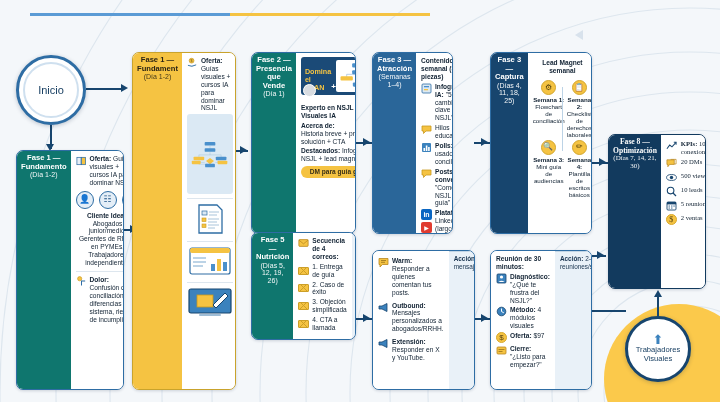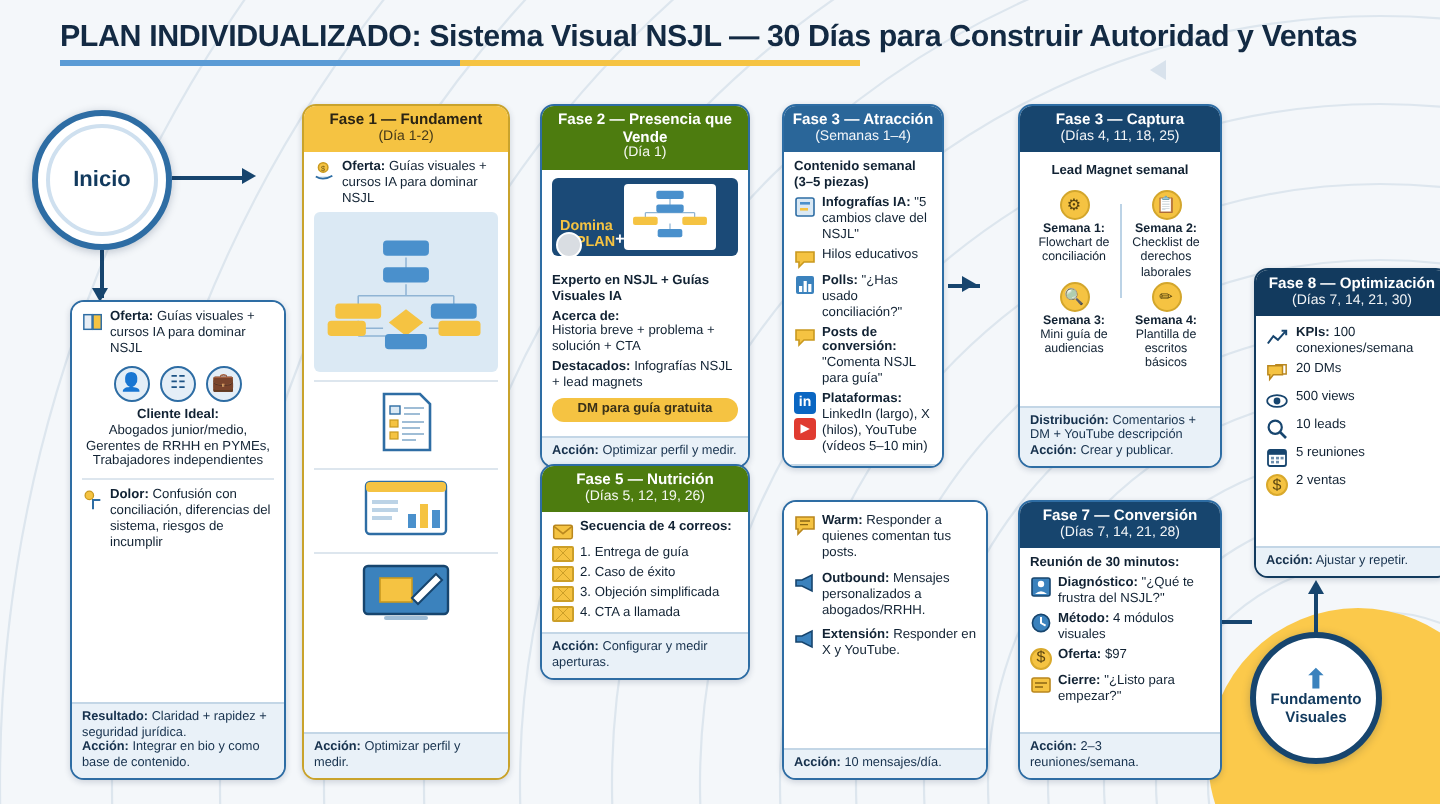--- a/index.html
+++ b/index.html
@@ -39,51 +39,51 @@
   .rule .y { flex:1; background:#f5c342; }
 
   
   .card {
     position:absolute; z-index:4;
     background:#ffffff;
     border:1.4px solid #2e6da4;
     border-radius:7px;
     box-shadow:0 1px 3px rgba(20,40,70,.18);
     overflow:hidden;
-    display:flex; flex-direction:column;margin-left:19px;
+    display:flex; flex-direction:row;
   }
   .card-hd {
     text-align:center; color:#fff; font-weight:bold;
     padding:3px 4px 4px; line-height:1.12; font-size:7.6px;
   }
   .card-hd .sub { font-weight:normal; font-size:7px; opacity:.95; }
   .hd-yellow { background:#f5c342; color:#2b2414; }
   .hd-yellow .sub { color:#3a3118; }
-  .hd-blue1 { background:#4d7c0f; }
+  .hd-blue1 { background:#0f766e; }
   .hd-blue2 { background:#2a6699; }
   .hd-blue3 { background:#17456e; }
   .hd-navy  { background:#123a5e; }
   .card-body {
     flex:1; padding:4px 5px; font-size:6.6px; line-height:1.2;
     display:flex; flex-direction:column; gap:2px;
     background:#fff;
   }
   .card-ft {
     background:#e9f1f8; border-top:1px solid #c3d6e6;
     padding:3px 5px; font-size:6.4px; line-height:1.22; color:#16314d;
   }
   b, .b { font-weight:bold; }
 
   
   .node {
     position:absolute; z-index:6; border-radius:50%;
     background:#fff; border:3px solid #17456e;
     display:flex; align-items:center; justify-content:center;
     flex-direction:column;
-    text-align:center; font-weight:bold; color:#123a5e;
+    text-align:center; font-weight:normal; color:#123a5e;
     box-shadow:0 1px 4px rgba(20,40,70,.25);
   }
   .node.inicio { left:16px; top:55px; width:70px; height:70px; font-size:11px;
                  border-color:#2e6da4; background:#fff; }
   .node.inicio::before{
     content:""; position:absolute; inset:4px; border-radius:50%;
     border:2px solid #cfe0ef;
   }
   .node.cont { left:625px; top:316px; width:66px; height:66px; font-size:7.6px; line-height:1.15; }
   .node .uparrow { color:#3b82bd; font-size:13px; line-height:10px; margin-bottom:1px; }
@@ -179,21 +179,20 @@
       <circle cx="690" cy="392" r="634"></circle>
       <circle cx="690" cy="392" r="690"></circle>
     </g>
   </svg>
   <div class="blob"></div>
   <div class="dot" style="left:660px;top:350px;"></div>
   <div class="tri" style="left:575px;top:30px;"></div>
 </div>
 
 <div class="title-wrap">
-  <div class="title">PLAN INDIVIDUALIZADO: Sistema Visual NSJL — 30 Días para Construir Autoridad y Ventas</div>
   <div class="rule">
     <div class="b"></div>
     <div class="y"></div>
   </div>
 </div>
 
 <div class="conn h" style="left:86px;top:88px;width:36px;"></div>
 <div class="arrow-r" style="left:121px;top:84px;"></div>
 
 <div class="conn v" style="left:49.5px;top:125px;height:24px;"></div>
@@ -226,25 +225,29 @@
 <div class="conn h" style="left:592px;top:310px;width:34px;"></div>
 
 <div class="conn v" style="left:657px;top:292px;height:26px;"></div>
 <div class="arrow-u" style="left:653.5px;top:290px;"></div>
 
 <div class="node inicio">
   <span>Inicio</span>
 </div>
 <div class="node cont">
   <span class="uparrow">⬆</span>
-  <span>Fundamento</span>
+  <span>Trabajadores</span>
   <span>Visuales</span>
 </div>
 
 <div class="card" style="left:16px;top:150px;width:108px;height:240px;">
+  <div class="card-hd hd-blue1">
+    <div>Fase 1 — Fundamento</div>
+    <div class="sub">(Día 1-2)</div>
+  </div>
   <div class="card-body">
     <div class="row">
       <span class="ic">
         <svg width="12" height="12" viewBox="0 0 12 12">
             <rect x="1" y="2" width="4.5" height="8" fill="#e8eef5" stroke="#2e6da4" stroke-width=".8"></rect>
             <rect x="6" y="2" width="4.5" height="8" fill="#f5c342" stroke="#2e6da4" stroke-width=".8"></rect>
           </svg>
       </span>
       <span><b>Oferta:</b> <span>Guías visuales + cursos IA para dominar NSJL</span></span>
     </div>
@@ -550,24 +553,20 @@
       <span><b>Extensión:</b> <span>Responder en X y YouTube.</span></span>
     </div>
   </div>
   <div class="card-ft">
     <b>Acción:</b>
     <span>10 mensajes/día.</span>
   </div>
 </div>
 
 <div class="card" style="left:490px;top:250px;width:102px;height:140px;">
-  <div class="card-hd hd-blue3">
-    <div>Fase 7 — Conversión</div>
-    <div class="sub">(Días 7, 14, 21, 28)</div>
-  </div>
   <div class="card-body">
     <div class="b">Reunión de 30 minutos:</div>
     <div class="row">
       <span class="ic sq">
           <svg width="11" height="11" viewBox="0 0 11 11">
             <rect x="1" y="1" width="9" height="9" rx="1" fill="#3b82bd" stroke="#17456e" stroke-width=".8"></rect>
             <circle cx="5.5" cy="4" r="1.6" fill="#fff"></circle>
             <path d="M2.5 9 Q5.5 6.3 8.5 9" fill="#fff"></path>
           </svg>
         </span>
@@ -595,21 +594,21 @@
         </span>
       <span><b>Cierre:</b> <span>"¿Listo para empezar?"</span></span>
     </div>
   </div>
   <div class="card-ft">
     <b>Acción:</b>
     <span>2–3 reuniones/semana.</span>
   </div>
 </div>
 
-<div class="card" style="left:608px;top:134px;width:98px;height:155px;border-color:#123a5e;">
+<div class="card" style="left:608px;top:134px;width:98px;height:155px;border-color:#123a5e;font-family:Liberation Serif, serif;">
   <div class="card-hd hd-navy">
     <div>Fase 8 — Optimización</div>
     <div class="sub">(Días 7, 14, 21, 30)</div>
   </div>
   <div class="card-body" style="gap:3px;padding-top:5px;">
     <div class="kpi-row">
       <span class="ic">
           <svg width="12" height="10" viewBox="0 0 12 10">
             <path d="M1 8 L4 4 L6.5 6 L11 1" stroke="#17456e" stroke-width="1.1" fill="none"></path>
             <path d="M8.5 1 H11 V3.5" stroke="#17456e" stroke-width="1.1" fill="none"></path>

